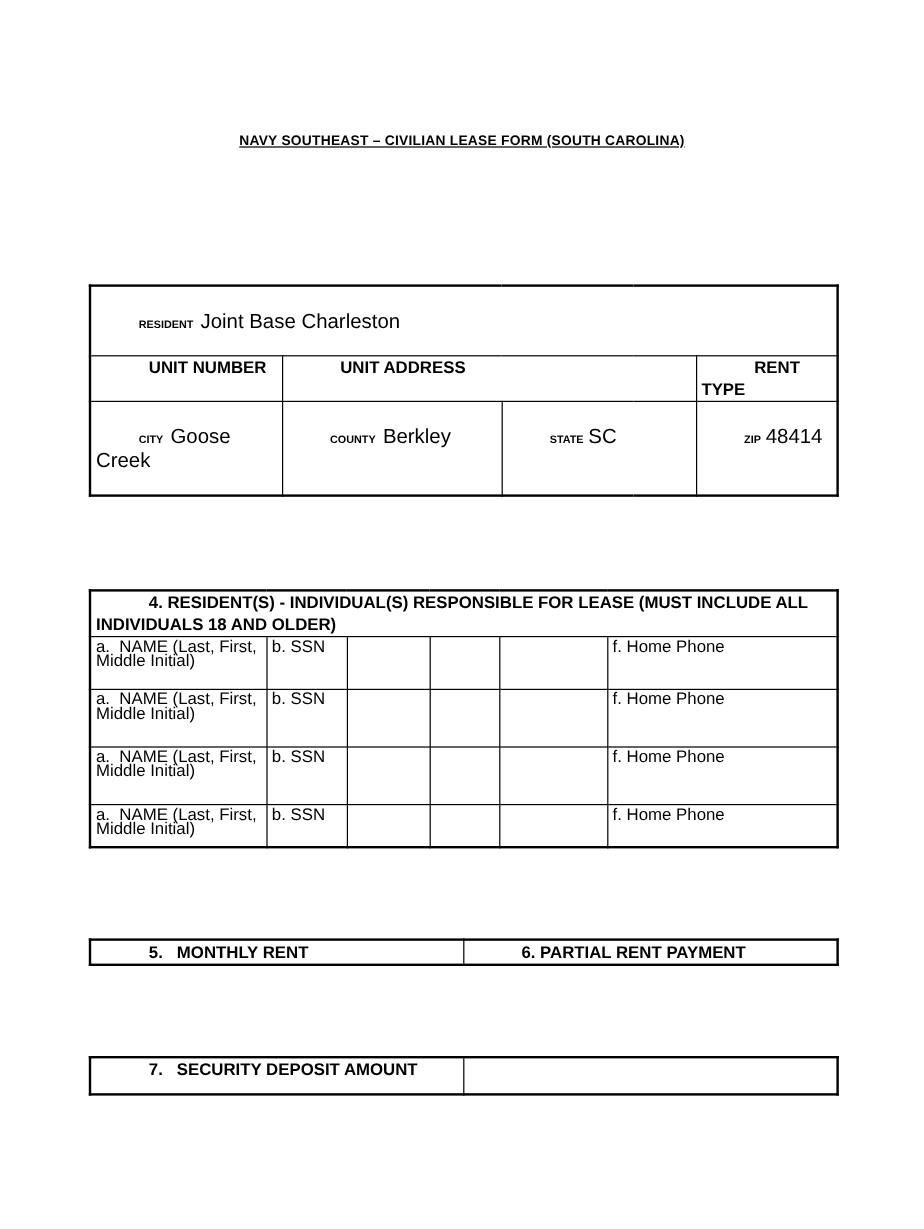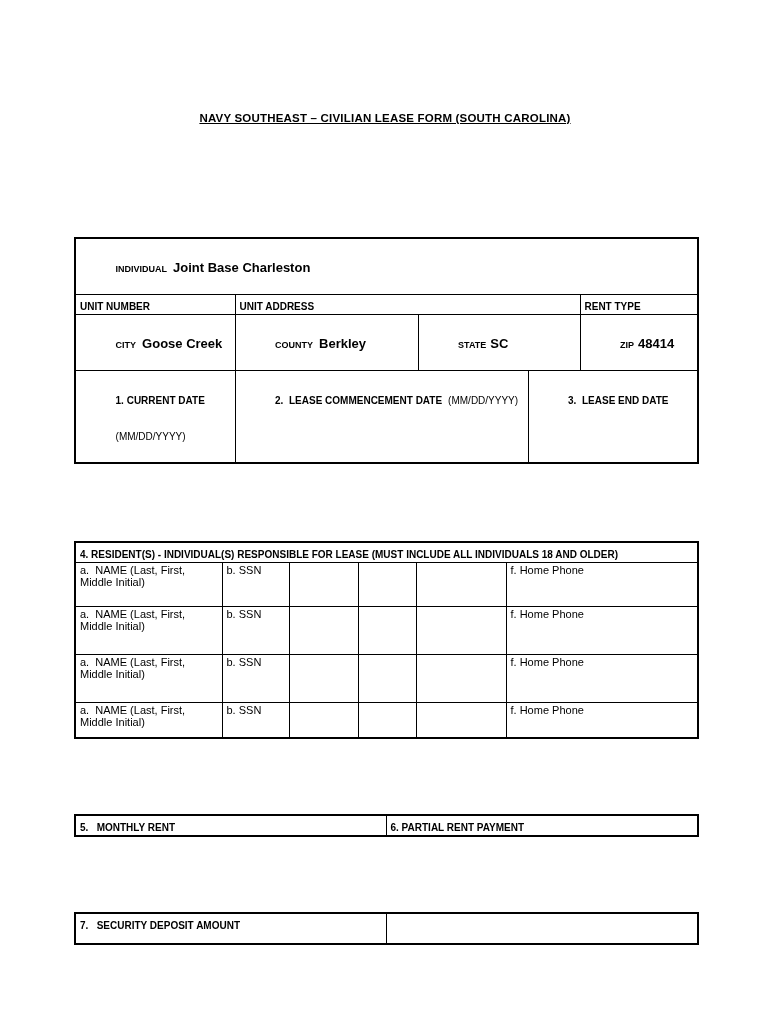--- a/index.html
+++ b/index.html
@@ -33,71 +33,59 @@
     border: 1.5px solid #000;
     vertical-align: top;
     padding: 1px 4px 0 4px;
     overflow: hidden;
   }
   table { border: 2px solid #000; }
   .blk-gap-sm { margin-top: 3px; }
   .blk-gap-md { margin-top: 5px; }
 
   .lbl-sm  { font-weight: bold; font-size: 9px; }
-  .val     { font-weight: bold; font-size: 13px; margin-left: 6px; }
+  .val     { font-weight: normal; font-size: 17px; margin-left: 6px; }
   .val-tight { margin-left: 4px; margin-top: 45px; }
-  .hdr     { font-weight: bold; font-size: 10px; }
-  .sub     { font-size: 11px; line-height: 12px; }
+  .hdr     { font-weight: bold; font-size: 14px; margin-left: 44px; }
+  .sub     { font-size: 14px; line-height: 12px; }
   .reg     { font-size: 10px; }
   .fmt     { font-size: 10px; margin-left: 6px; }
 </style>
 </head>
 <body>
 
 <div class="doc-title">NAVY SOUTHEAST – CIVILIAN LEASE FORM (SOUTH CAROLINA)</div>
 
 <div class="content">
 
   
   <table>
     <colgroup><col style="width:160px"><col style="width:183px"><col style="width:110px"><col style="width:52px"><col style="width:118px"></colgroup>
     <tbody><tr>
       <td colspan="5" style="height:18px">
-        <span class="lbl-sm">INDIVIDUAL</span><span class="val">Joint Base Charleston</span>
+        <span class="lbl-sm">RESIDENT</span><span class="val">Joint Base Charleston</span>
       </td>
     </tr>
     <tr>
       <td style="height:17px"><span class="hdr">UNIT NUMBER</span></td>
       <td colspan="3"><span class="hdr">UNIT ADDRESS</span></td>
       <td><span class="hdr">RENT TYPE</span></td>
     </tr>
     <tr>
       <td style="height:17px">
         <span class="lbl-sm">CITY</span><span class="val">Goose Creek</span>
       </td>
       <td>
         <span class="lbl-sm">COUNTY</span><span class="val">Berkley</span>
       </td>
       <td colspan="2">
         <span class="lbl-sm">STATE</span><span class="val val-tight">SC</span>
       </td>
       <td>
         <span class="lbl-sm">ZIP</span><span class="val val-tight">48414</span>
-      </td>
-    </tr>
-    <tr>
-      <td style="height:39px">
-        <span class="hdr">1. CURRENT DATE</span><br>
-        <span class="reg">(MM/DD/YYYY)</span>
-      </td>
-      <td colspan="2">
-        <span class="hdr">2.  LEASE COMMENCEMENT DATE</span><span class="fmt">(MM/DD/YYYY)</span>
-      </td>
-      <td colspan="2">
-        <span class="hdr">3.  LEASE END DATE</span>
       </td>
     </tr>
   </tbody></table>
 
   
   <table class="blk-gap-md">
     <colgroup><col style="width:147px"><col style="width:67px"><col style="width:69px"><col style="width:58px"><col style="width:90px"><col style="width:192px"></colgroup>
     <tbody><tr>
       <td colspan="6" style="height:15px"><span class="hdr">4. RESIDENT(S) - INDIVIDUAL(S) RESPONSIBLE FOR LEASE (MUST INCLUDE ALL INDIVIDUALS 18 AND OLDER)</span></td>
     </tr>

